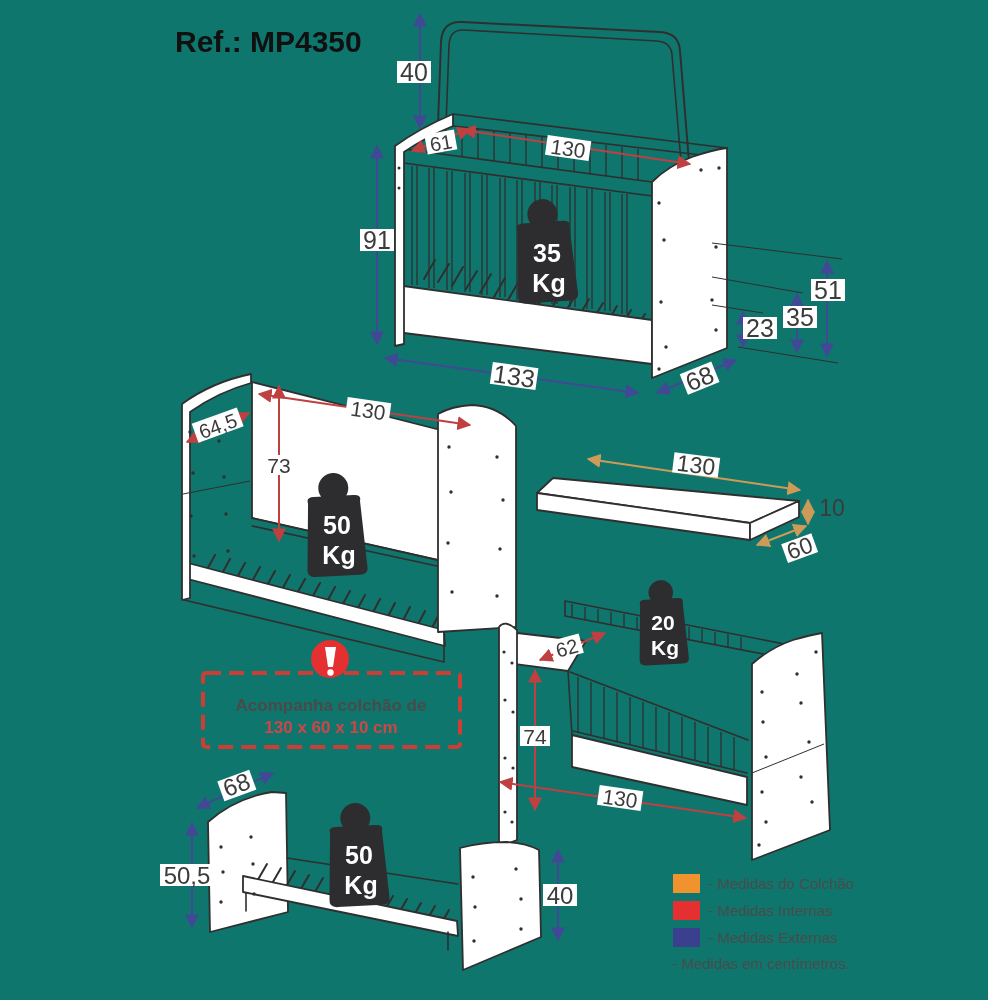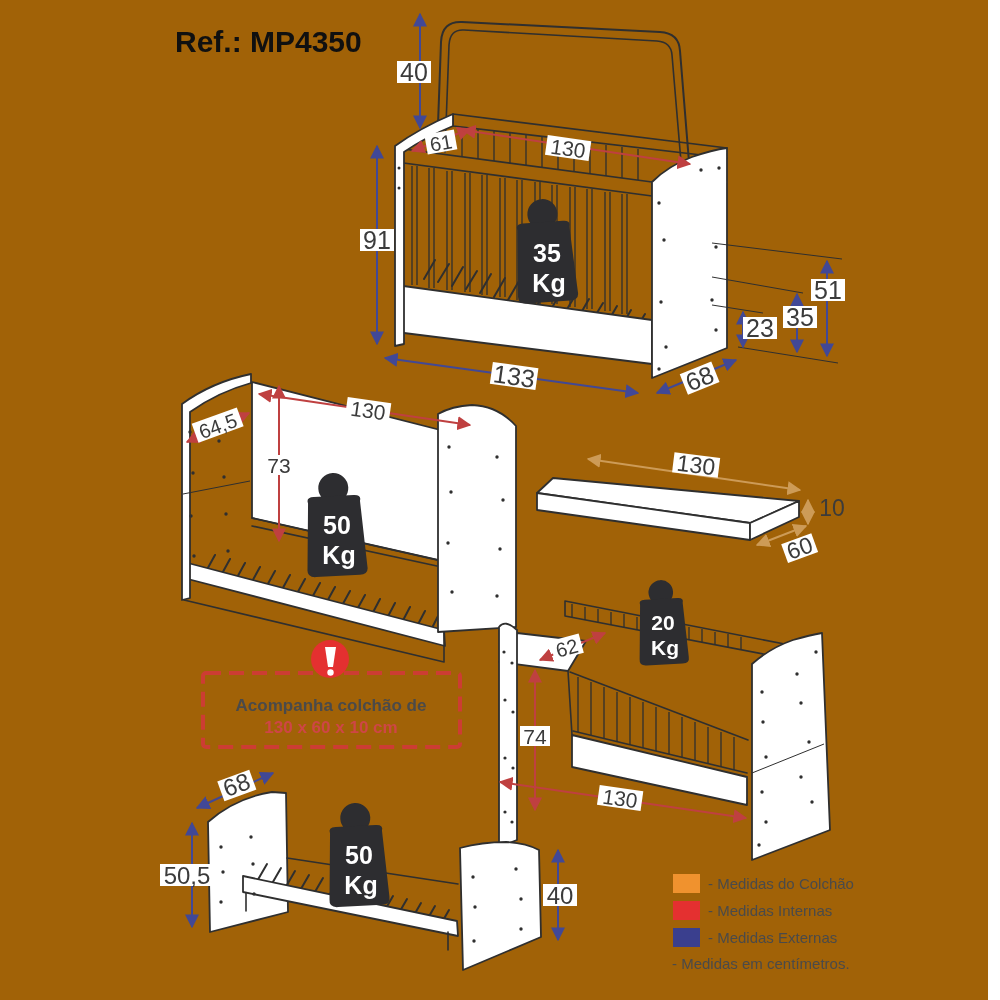--- a/index.html
+++ b/index.html
@@ -1,16 +1,16 @@
 <!DOCTYPE html>
 <html><head>
 <meta charset="utf-8">
 <style>
   html,body{margin:0;padding:0;background:#ffffff;}
-  #stage{position:relative;width:988px;height:1000px;background:#a16207;overflow:hidden;
+  #stage{position:relative;width:988px;height:1000px;background:#0f766e;overflow:hidden;
          font-family:"Liberation Sans",sans-serif;}
   svg{position:absolute;left:0;top:0;}
   .st  {stroke:#2f2f2f;stroke-width:1.6;fill:none;stroke-linecap:round;stroke-linejoin:round;}
   .st2 {stroke:#2f2f2f;stroke-width:2;fill:none;stroke-linecap:round;stroke-linejoin:round;}
   .panel{fill:#ffffff;stroke:#2f2f2f;stroke-width:1.8;stroke-linejoin:round;}
   .thin{stroke:#2f2f2f;stroke-width:1;fill:none;}
   .hatch{stroke:#2f2f2f;stroke-width:2;fill:none;stroke-linecap:round;}
   .slat{stroke:#2f2f2f;stroke-width:1.3;fill:none;}
   .dot{fill:#2f2f2f;}
   .dimR{stroke:#BF4040;stroke-width:2;fill:none;}

